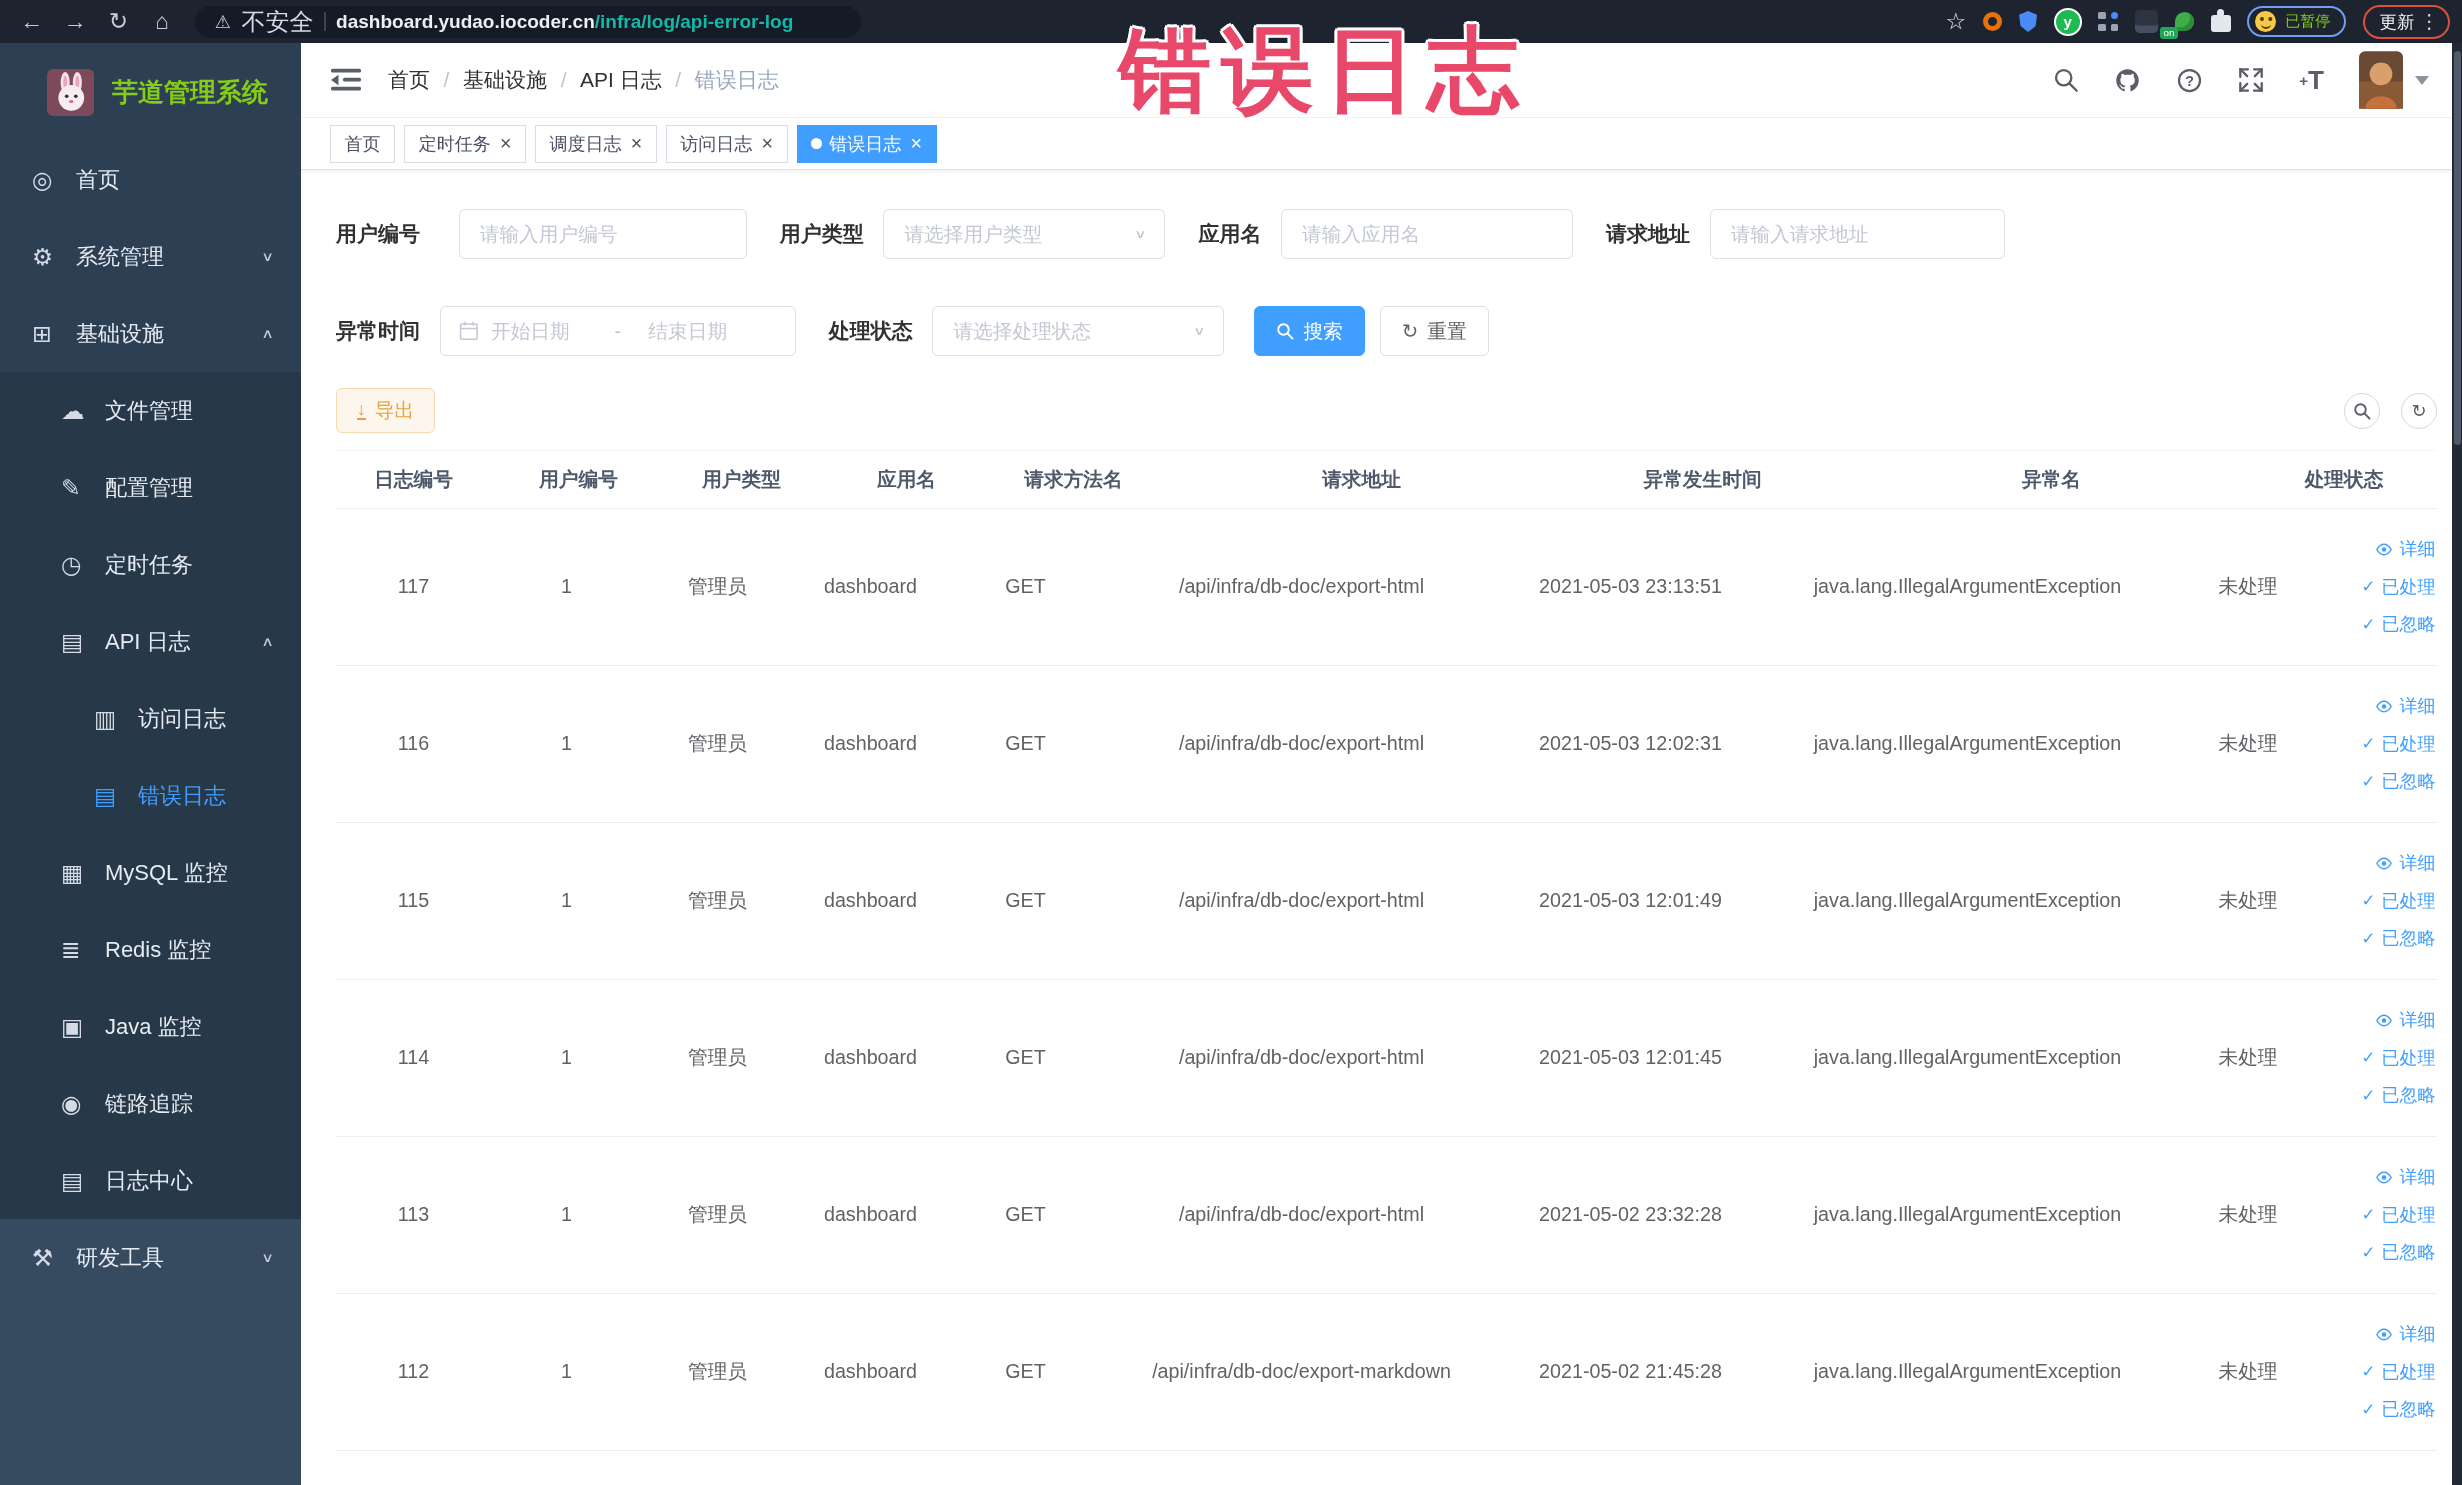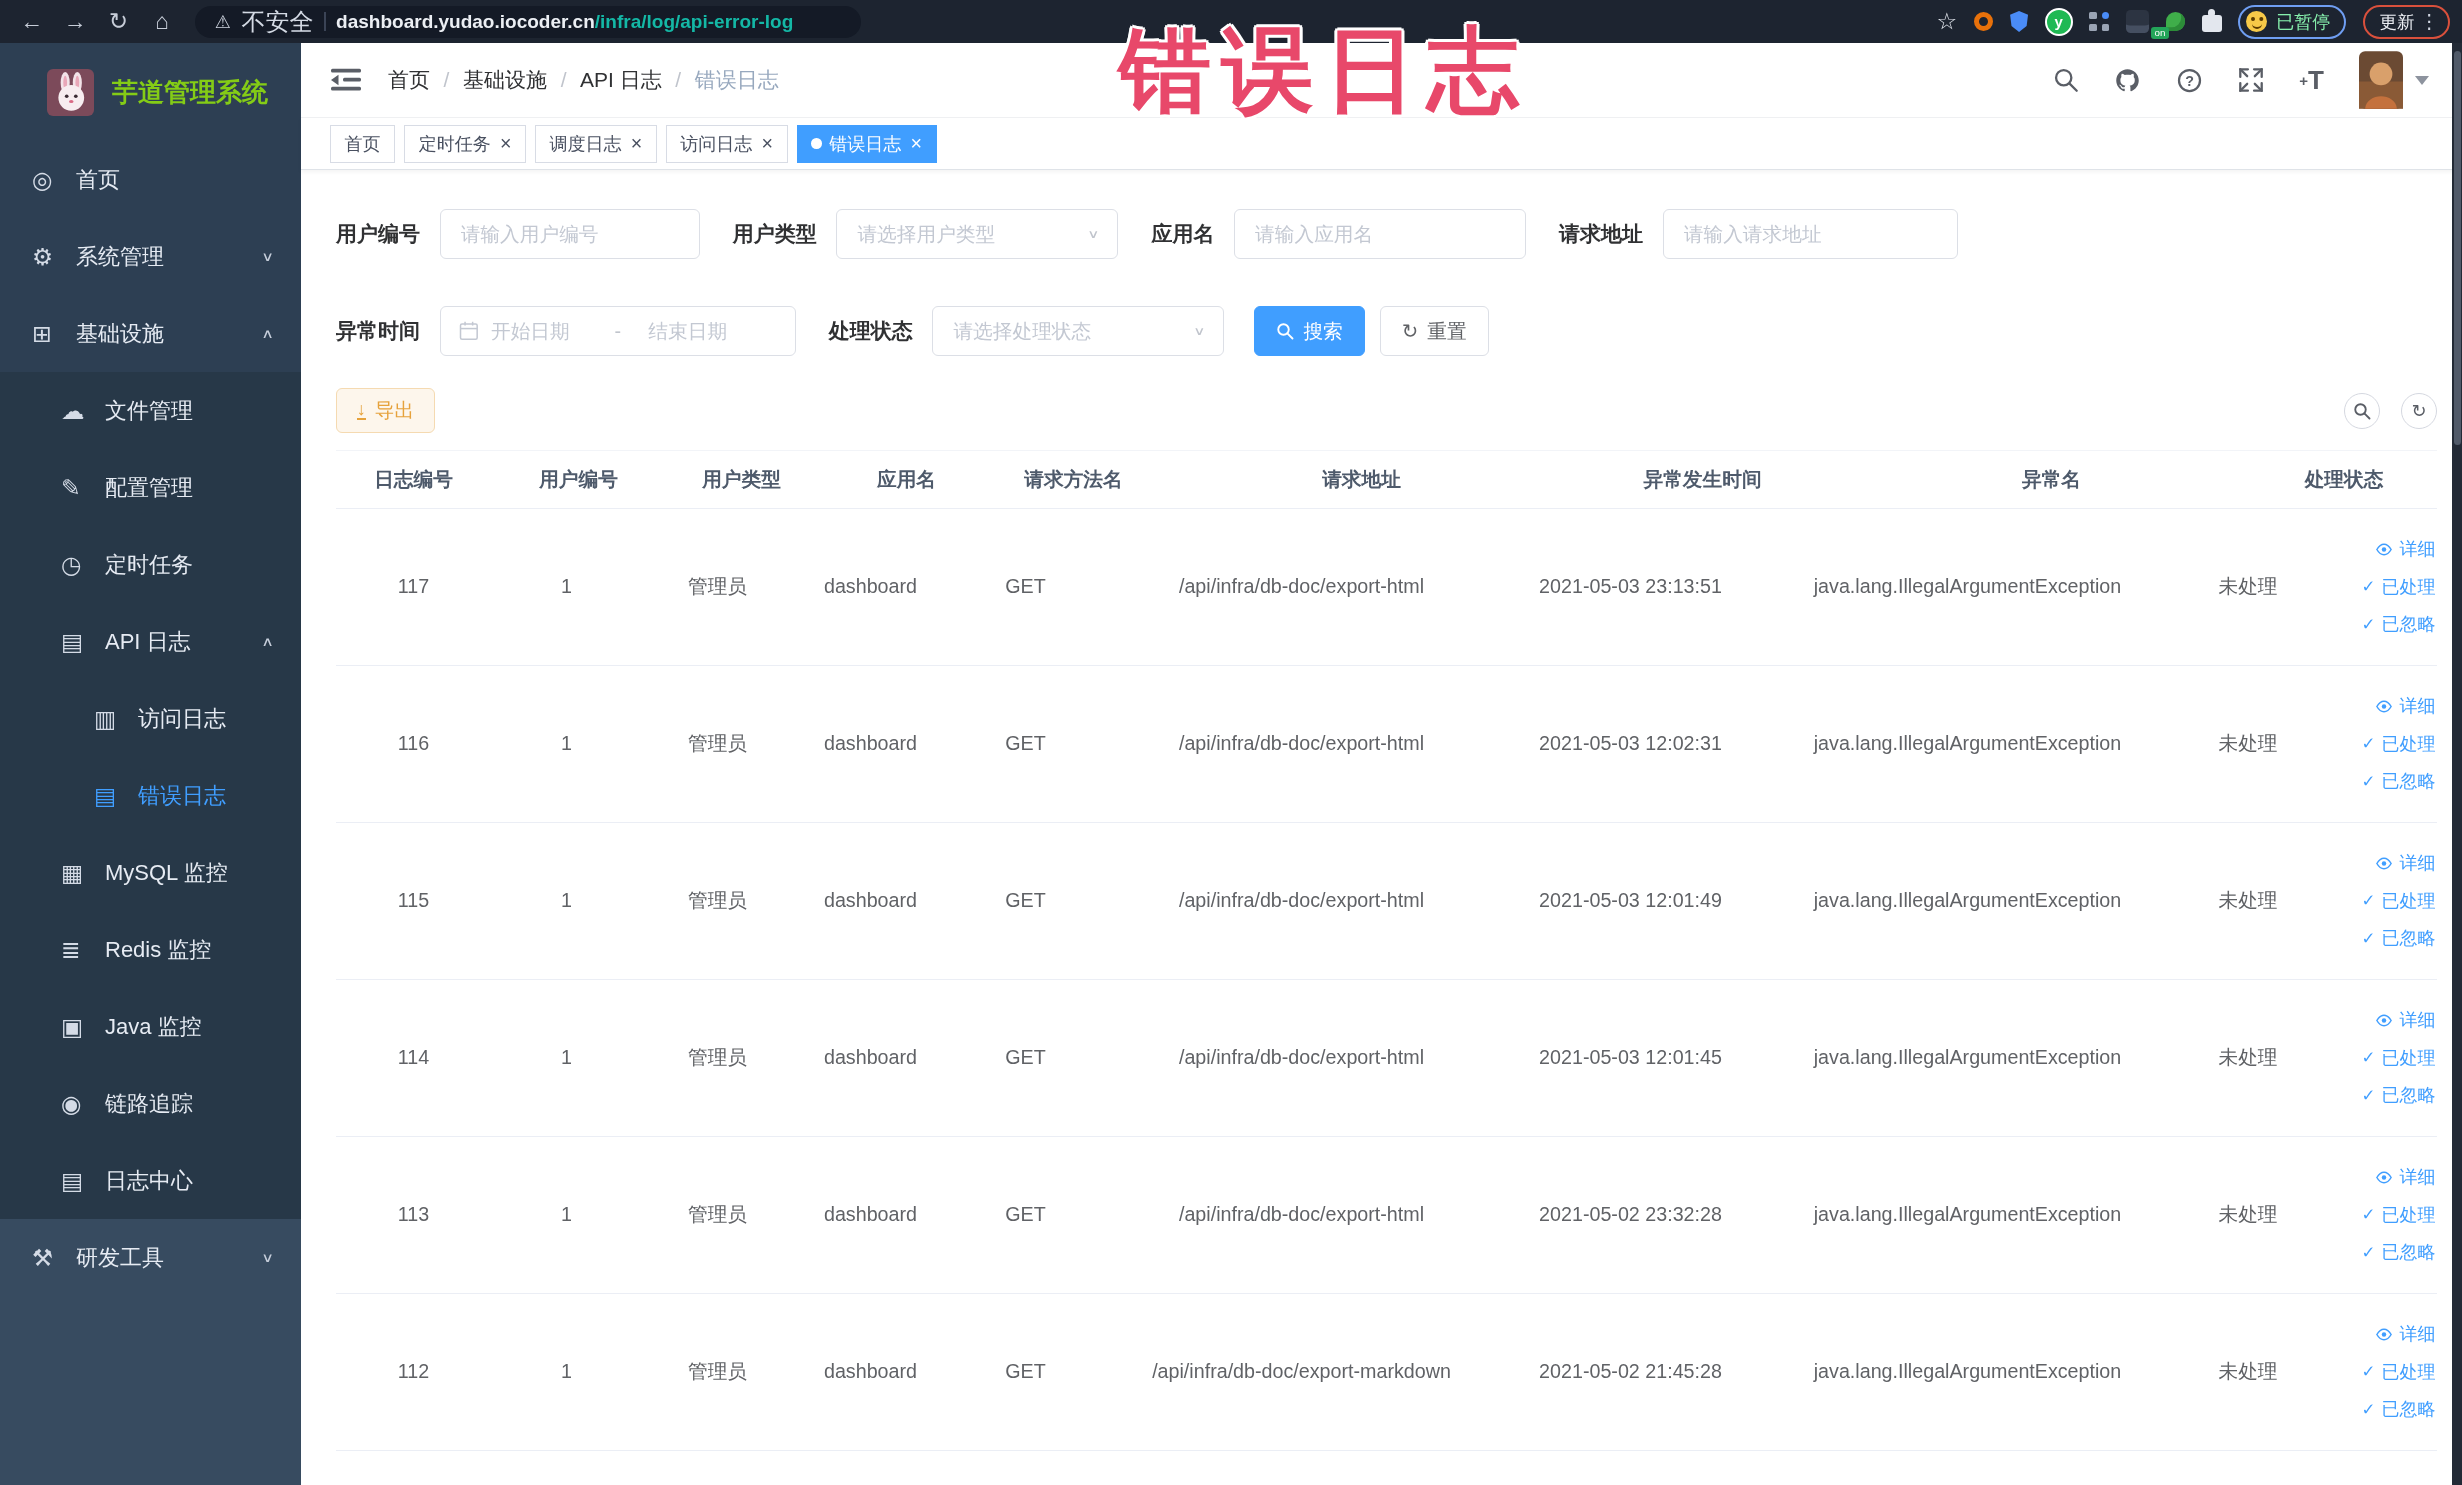--- a/index.html
+++ b/index.html
@@ -35,21 +35,21 @@
   .x-leaf{width:19.7px;height:19.7px;border-radius:50% 50% 50% 3px;background:#3fae4a;box-shadow:inset -3.8px -3.8px 0 #2c8c38;}
   .x-puzzle{width:19.7px;height:16.7px;background:#e3e7ee;border-radius:3px;position:relative;margin-top:4.5px;}
   .x-puzzle::before{content:"";position:absolute;top:-6px;left:6px;width:7.6px;height:7.6px;border-radius:50%;background:#e3e7ee;}
   .paused-pill{display:flex;align-items:center;gap:9px;border:2.3px solid #6f9ef2;border-radius:18px;
     padding:3px 13.6px 3px 6px;cursor:pointer;}
   .emoji-face{width:21px;height:21px;border-radius:50%;background:#f7c948;position:relative;}
   .emoji-face::before{content:"";position:absolute;width:3.8px;height:3.8px;background:#5b3b00;border-radius:50%;
     left:4.5px;top:6px;box-shadow:8.3px 0 0 #5b3b00;}
   .emoji-face::after{content:"";position:absolute;left:5.3px;top:9.8px;width:10.6px;height:6px;
     border-bottom:2.3px solid #5b3b00;border-radius:0 0 9px 9px;}
-  .paused-label{color:#86efac;font-size:18px;}
+  .paused-label{color:#84cc16;font-size:15px;}
   .update-pill{display:flex;align-items:center;gap:5px;border:2.3px solid #d9503c;border-radius:18px;
     padding:3px 9px 3px 15px;cursor:pointer;}
   .update-label{color:#eceff4;font-size:17.4px;}
   .kebab{color:#cfd5e0;font-size:19.7px;}
 
   
   .app{position:absolute;left:0;top:43px;width:100%;height:1443px;display:flex;background:#fff;}
 
   
   .sidebar{width:301px;flex:0 0 301px;background:#2d3f53;display:flex;flex-direction:column;overflow:hidden;}
@@ -95,21 +95,21 @@
   .filter-row{display:flex;align-items:center;height:50px;}
   .filter-row.second{margin-top:47px;}
   .f-group{display:flex;align-items:center;margin-right:33px;}
   .f-label{font-size:21px;font-weight:700;color:#303133;margin-right:19.7px;white-space:nowrap;}
   .f-control{position:relative;height:50px;border:1.5px solid #dcdfe6;border-radius:6px;background:#fff;
     display:flex;align-items:center;padding:0 18px;box-sizing:border-box;}
   .f-control input{border:none;outline:none;font-size:19.7px;color:#606266;width:100%;background:transparent;
     font-family:inherit;}
   .f-control input::placeholder{color:#c3c8d2;}
   .sel-caret{color:#c0c4cc;font-size:16.7px;transform:scaleY(.7);margin-left:9px;}
-  .w-userid{width:260px;} .w-usertype{width:282px;} .w-app{width:292px;} .w-url{width:295px;}
+  .w-userid{width:288px;margin-left:19px;} .w-usertype{width:282px;} .w-app{width:292px;} .w-url{width:295px;}
   .w-date{width:356px;} .w-status{width:292px;}
   .date-sep{color:#c0c4cc;font-size:19.7px;margin:0 7.6px;}
   .date-ic{margin-right:10.6px;display:flex;}
   .btn{height:50px;border-radius:6px;font-size:19.7px;display:inline-flex;align-items:center;justify-content:center;
     gap:9px;padding:0 21px;cursor:pointer;box-sizing:border-box;font-family:inherit;}
   .btn-primary{background:#409eff;border:1.5px solid #409eff;color:#fff;margin-left:-3px;}
   .btn-default{background:#fff;border:1.5px solid #dcdfe6;color:#606266;margin-left:15px;}
   .reset-ic{font-size:19.7px;}
 
   .toolbar{margin-top:32px;display:flex;align-items:center;}

